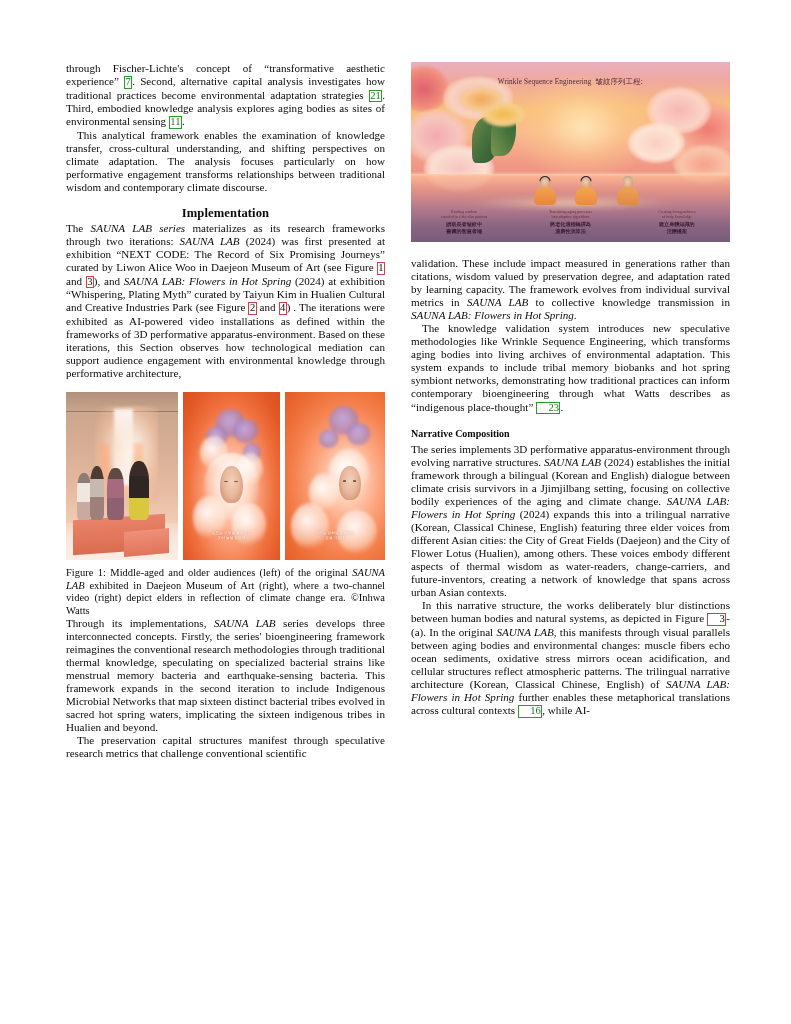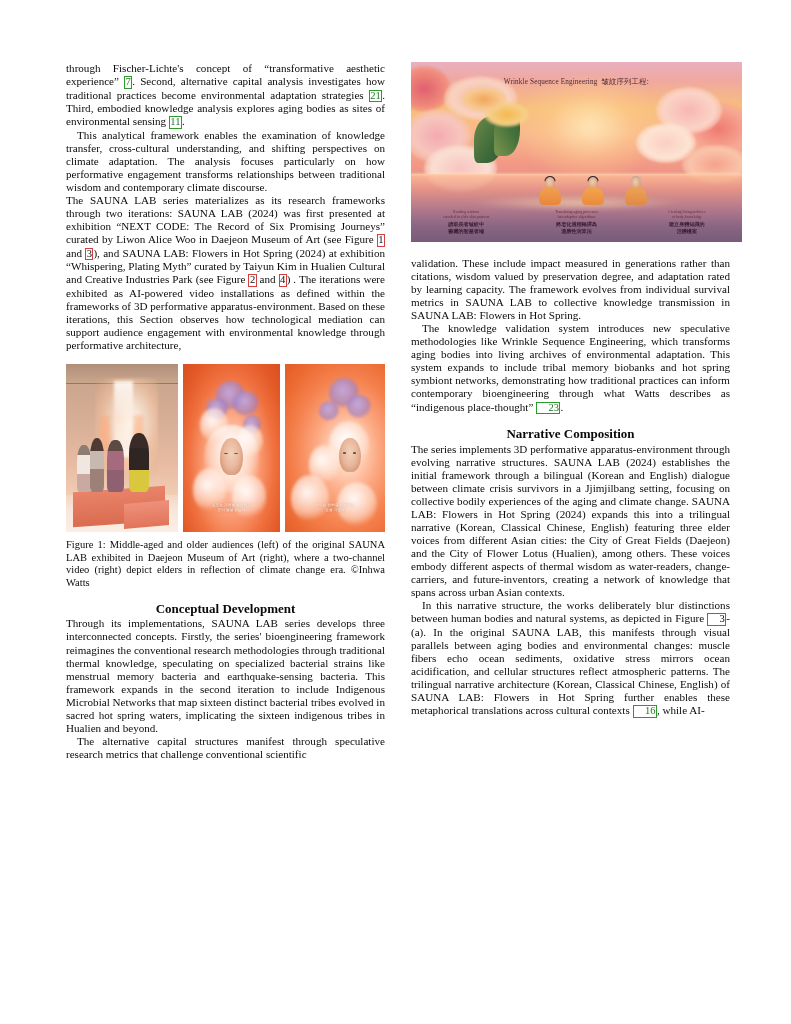--- a/index.html
+++ b/index.html
@@ -48,26 +48,26 @@
   h2.section {
     margin: 11px 0 1px 0;
     font-size: 12.6px;
     font-weight: bold;
     text-align: center;
     line-height: 16px;
     letter-spacing: 0.1px;
   }
   h3.subsection {
     margin: 12px 0 1.5px 0;
-    font-size: 13px;
+    font-size: 10px;
     font-weight: bold;
-    text-align: center;
+    text-align: left;
     line-height: 15px;
   }
-  .it { }
+  .it { font-style: italic; }
   .cite {
     color: #1a7a1a;
     border: 0.8px solid #2a9a2a;
     padding: 0 0.4px;
     line-height: 1;
     display: inline-block;
     font-size: 10.6px;
   }
   .figref {
     color: #0a0a0a;
@@ -221,21 +221,20 @@
     background:
       linear-gradient(to bottom,
         #e8b0be 0%,
         #f0a8a0 10%,
         #f8c07a 26%,
         #f9b98e 40%,
         #f29a86 56%,
         #e58a86 70%,
         #b4788f 84%,
         #8a6a88 100%);
-    padding-left: 12px;
   }
   .fig2 .glow {
     position: absolute; left: 34%; top: 8%; width: 40%; height: 56%;
     background: radial-gradient(ellipse at 50% 50%, rgba(255,236,190,0.85), rgba(255,205,140,0.45) 45%, rgba(255,170,120,0) 80%);
     filter: blur(3px);
   }
   .fig2 .water {
     position: absolute; left: 0; bottom: 0; width: 100%; height: 38%;
     background:
       linear-gradient(to bottom,
@@ -324,20 +323,21 @@
 
 <div class="page">
   <div class="columns">
 
     <div class="col">
 
       <p class="body"><span>through Fischer-Lichte's concept of “transformative aesthetic experience” </span><span class="cite">7</span><span>. Second, alternative capital analysis investigates how traditional practices become environmental adaptation strategies </span><span class="cite">21</span><span>. Third, embodied knowledge analysis explores aging bodies as sites of environmental sensing </span><span class="cite">11</span><span>.</span></p>
 
       <p class="body indent">This analytical framework enables the examination of knowledge transfer, cross-cultural understanding, and shifting perspectives on climate adaptation. The analysis focuses particularly on how performative engagement transforms relationships between traditional wisdom and contemporary climate discourse.</p>
 
+      <h2 class="section">Implementation</h2>
 
       <p class="body"><span>The </span><span class="it">SAUNA LAB series</span><span> materializes as its research frameworks through two iterations: </span><span class="it">SAUNA LAB</span><span> (2024) was first presented at exhibition “NEXT CODE: The Record of Six Promising Journeys” curated by Liwon Alice Woo in Daejeon Museum of Art (see Figure </span><span class="figref">1</span><span> and </span><span class="figref">3</span><span>), and </span><span class="it">SAUNA LAB: Flowers in Hot Spring</span><span> (2024) at exhibition “Whispering, Plating Myth” curated by Taiyun Kim in Hualien Cultural and Creative Industries Park (see Figure </span><span class="figref">2</span><span> and </span><span class="figref">4</span><span>) . The iterations were exhibited as AI-powered video installations as defined within the frameworks of 3D performative apparatus-environment. Based on these iterations, this Section observes how technological mediation can support audience engagement with environmental knowledge through performative architecture,</span></p>
 
       <div class="figure">
         <div class="fig1">
 
           <div class="panel p1">
             <div class="gallery">
               <div class="ceiling"></div>
               <div class="ceilline"></div>
@@ -395,25 +395,24 @@
                 <div class="l1">몸을 가진다</div>
               </div>
             </div>
           </div>
 
         </div>
 
         <p class="caption"><span>Figure 1: Middle-aged and older audiences (left) of the original </span><span class="it">SAUNA LAB</span><span> exhibited in Daejeon Museum of Art (right), where a two-channel video (right) depict elders in reflection of climate change era. ©Inhwa Watts</span></p>
       </div>
 
-      <h3 class="subsection">Conceptual Development</h3>
 
       <p class="body"><span>Through its implementations, </span><span class="it">SAUNA LAB</span><span> series develops three interconnected concepts. Firstly, the series' bioengineering framework reimagines the conventional research methodologies through traditional thermal knowledge, speculating on specialized bacterial strains like menstrual memory bacteria and earthquake-sensing bacteria. This framework expands in the second iteration to include Indigenous Microbial Networks that map sixteen distinct bacterial tribes evolved in sacred hot spring waters, implicating the sixteen indigenous tribes in Hualien and beyond.</span></p>
 
-      <p class="body indent">The alternative capital structures manifest through speculative research metrics that challenge conventional scientific</p>
+      <p class="body indent">The preservation capital structures manifest through speculative research metrics that challenge conventional scientific</p>
 
     </div>
 
     <div class="col">
 
       <div class="figure">
         <div class="fig2">
           <div class="glow"></div>
 
           <div class="blossom" style="left:-4%;top:2%;width:16%;height:26%;background:radial-gradient(ellipse at 50% 50%,#e0606f,#f08a7a 55%,rgba(240,140,120,0) 85%);"></div>

